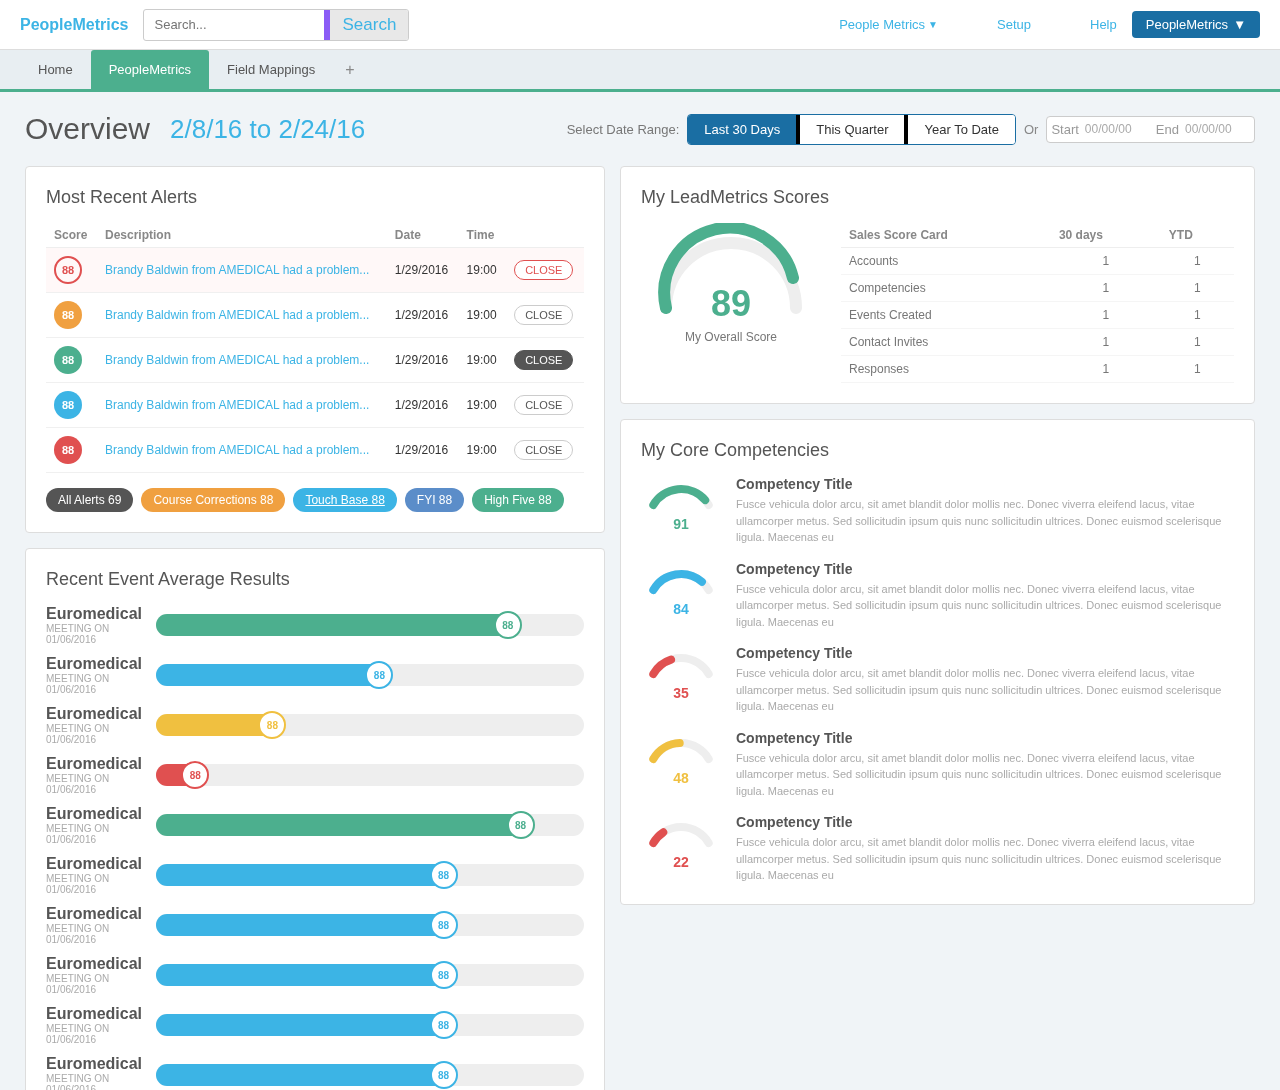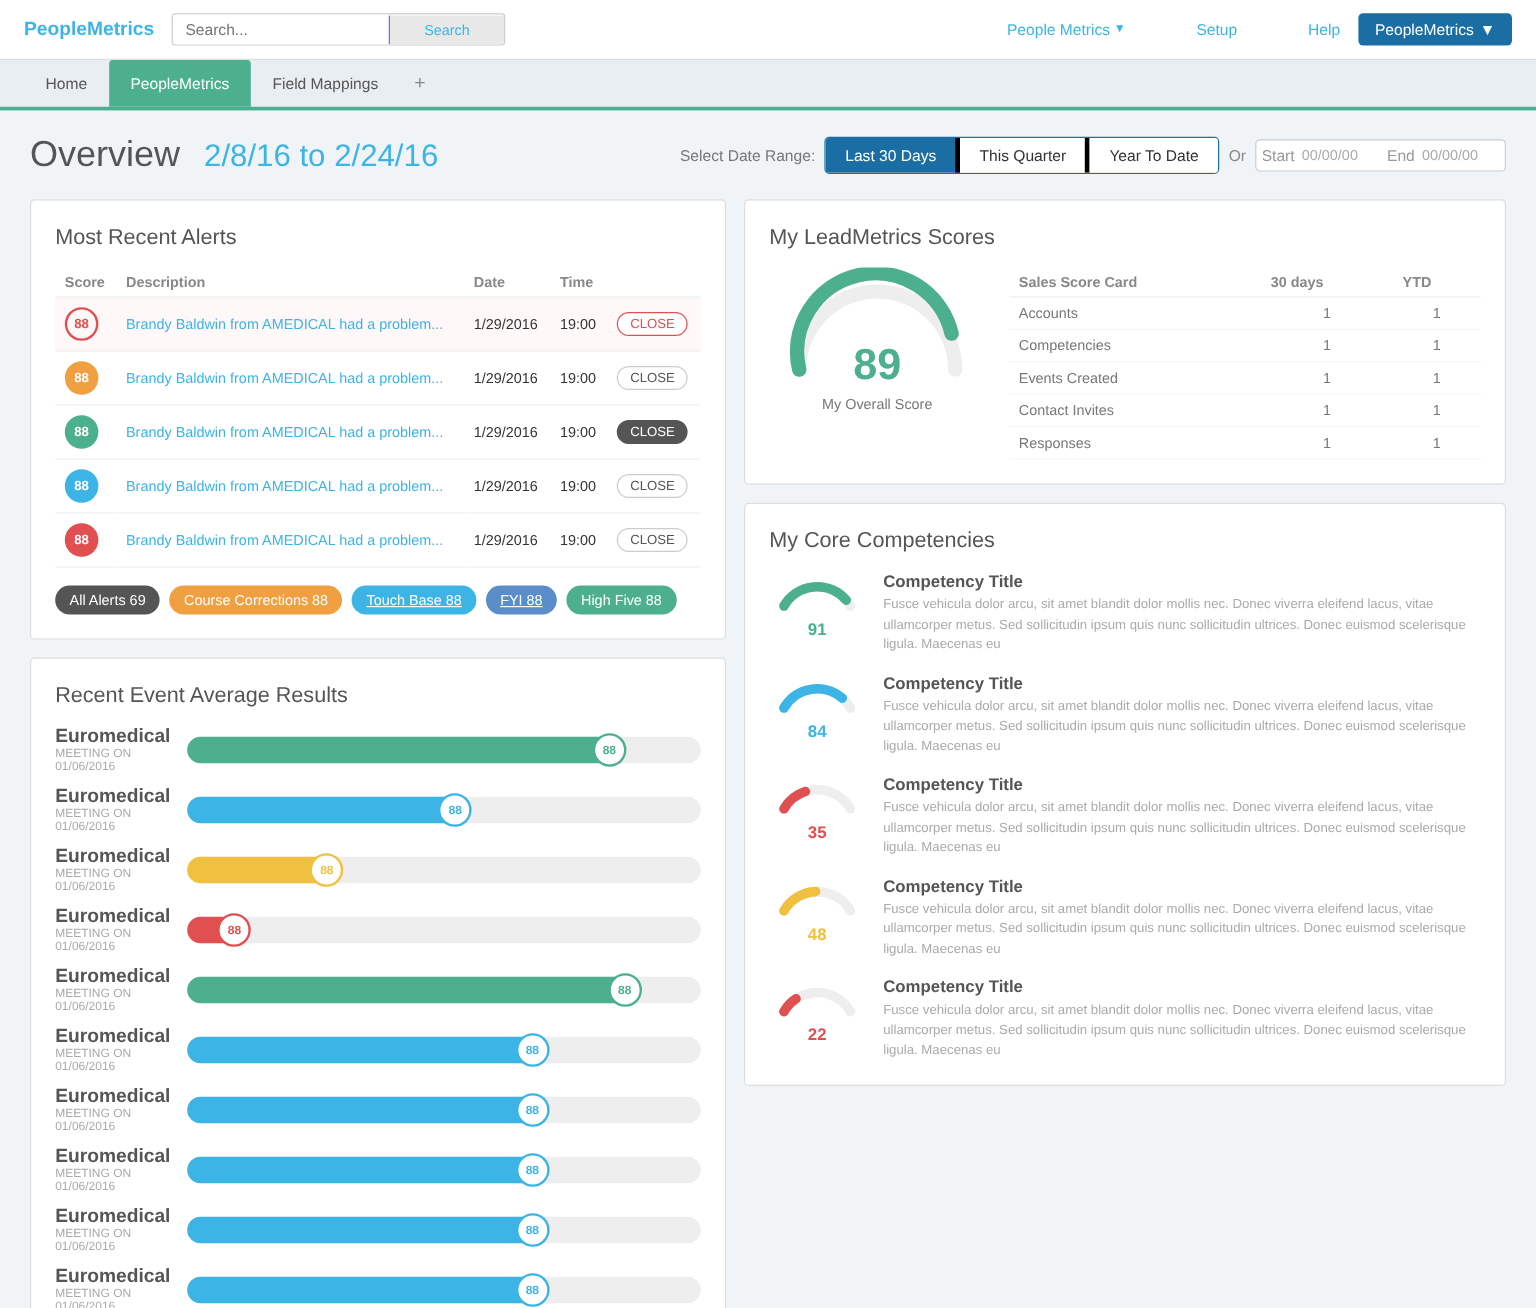--- a/index.html
+++ b/index.html
@@ -10,21 +10,21 @@
       background: #fff;
       border-bottom: 1px solid #ddd;
       display: flex;
       align-items: center;
       padding: 0 20px;
       height: 50px;
     }
     .logo { color: #3cb4e5; font-size: 16px; font-weight: bold; margin-right: 15px; }
     .search-bar { display: flex; align-items: center; border: 1px solid #ccc; border-radius: 3px; overflow: hidden; margin-right: auto; }
     .search-bar input { border: none; outline: none; padding: 5px 10px; font-size: 13px; width: 180px; color: #aaa; }
-    .search-bar button { background: #e8e8e8; border: none; border-left: 1px solid #8b5cf6; padding: 5px 28px; cursor: pointer; color: #3cb4e5; font-size: 12px; }
+    .search-bar button { background: #e8e8e8; border: none; border-left: 6px solid #8b5cf6; padding: 5px 12px; cursor: pointer; color: #3cb4e5; font-size: 17px; }
     .nav-right { display: flex; align-items: center; gap: 15px; }
     .nav-link { color: #3cb4e5; font-size: 13px; cursor: pointer; display: flex; align-items: center; gap: 3px; margin-left: 44px; }
     .nav-link .arrow { font-size: 10px; }
     .nav-btn-blue {
       background: #1a6ea3;
       color: #fff;
       border: none;
       border-radius: 4px;
       padding: 6px 14px;
       font-size: 13px;
@@ -106,21 +106,21 @@
       padding: 5px 12px;
       font-size: 12px;
       cursor: pointer;
       display: flex;
       align-items: center;
       gap: 5px;
     }
     .tag-dark { background: #555; color: #fff; }
     .tag-orange { background: #f0a040; color: #fff; }
     .tag-teal { background: #3cb4e5; color: #fff; text-decoration: underline; }
-    .tag-blue { background: #5b8dc9; color: #fff; text-decoration: underline; }
+    .tag-blue { background: #5b8dc9; color: #fff; }
     .tag-green { background: #4caf8e; color: #fff; }
 
     
     .event-bars { display: flex; flex-direction: column; gap: 10px; margin-top: 10px; }
     .event-row { display: flex; align-items: center; gap: 10px; }
     .event-label { width: 100px; flex-shrink: 0; }
     .event-company { font-size: 16px; font-weight: bold; color: #555; }
     .event-date { font-size: 10px; color: #aaa; }
     .bar-container { flex: 1; height: 22px; background: #eee; border-radius: 11px; position: relative; overflow: visible; }
     .bar-fill { height: 100%; border-radius: 11px; display: flex; align-items: center; justify-content: flex-end; padding-right: 0; position: relative; }

